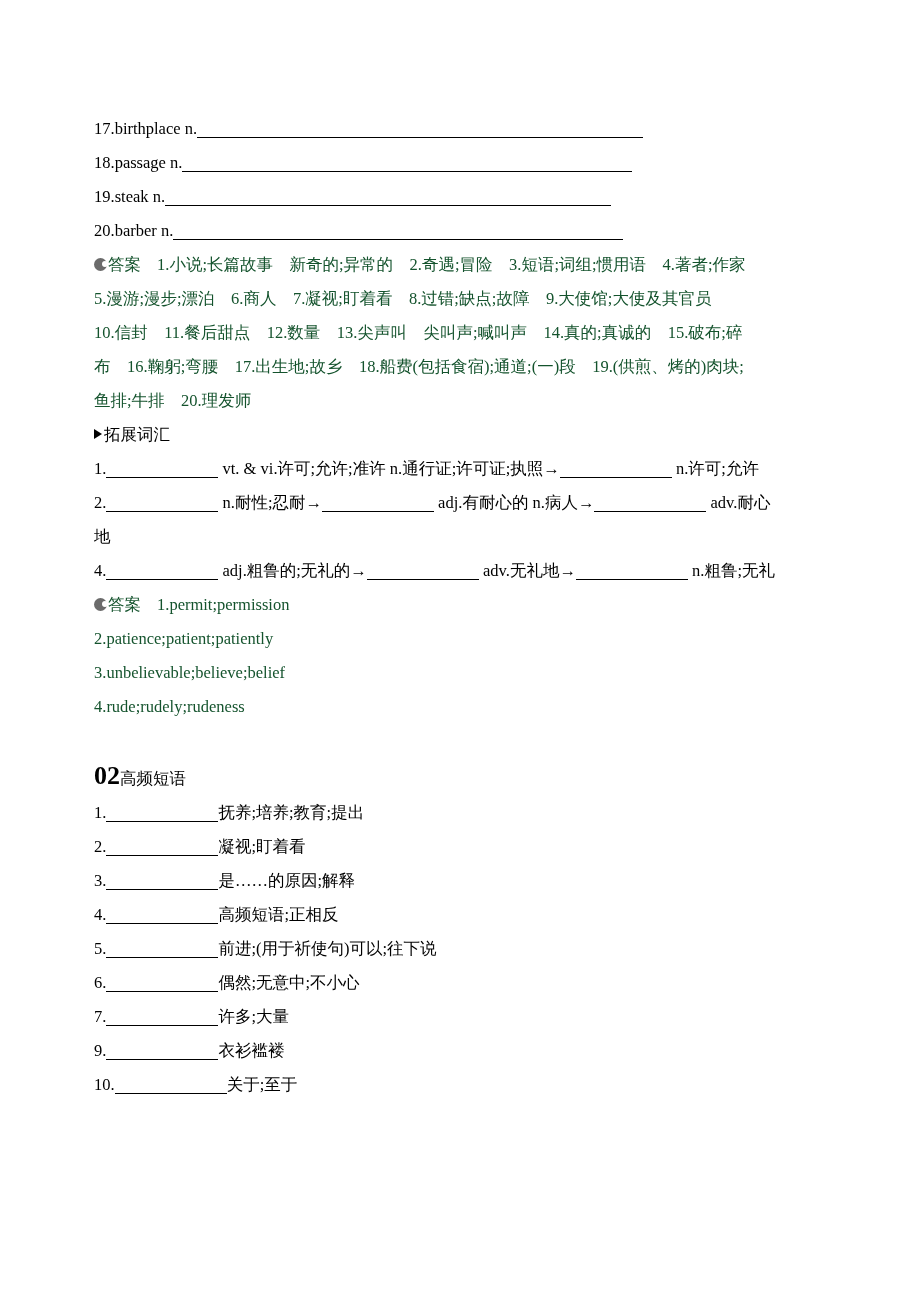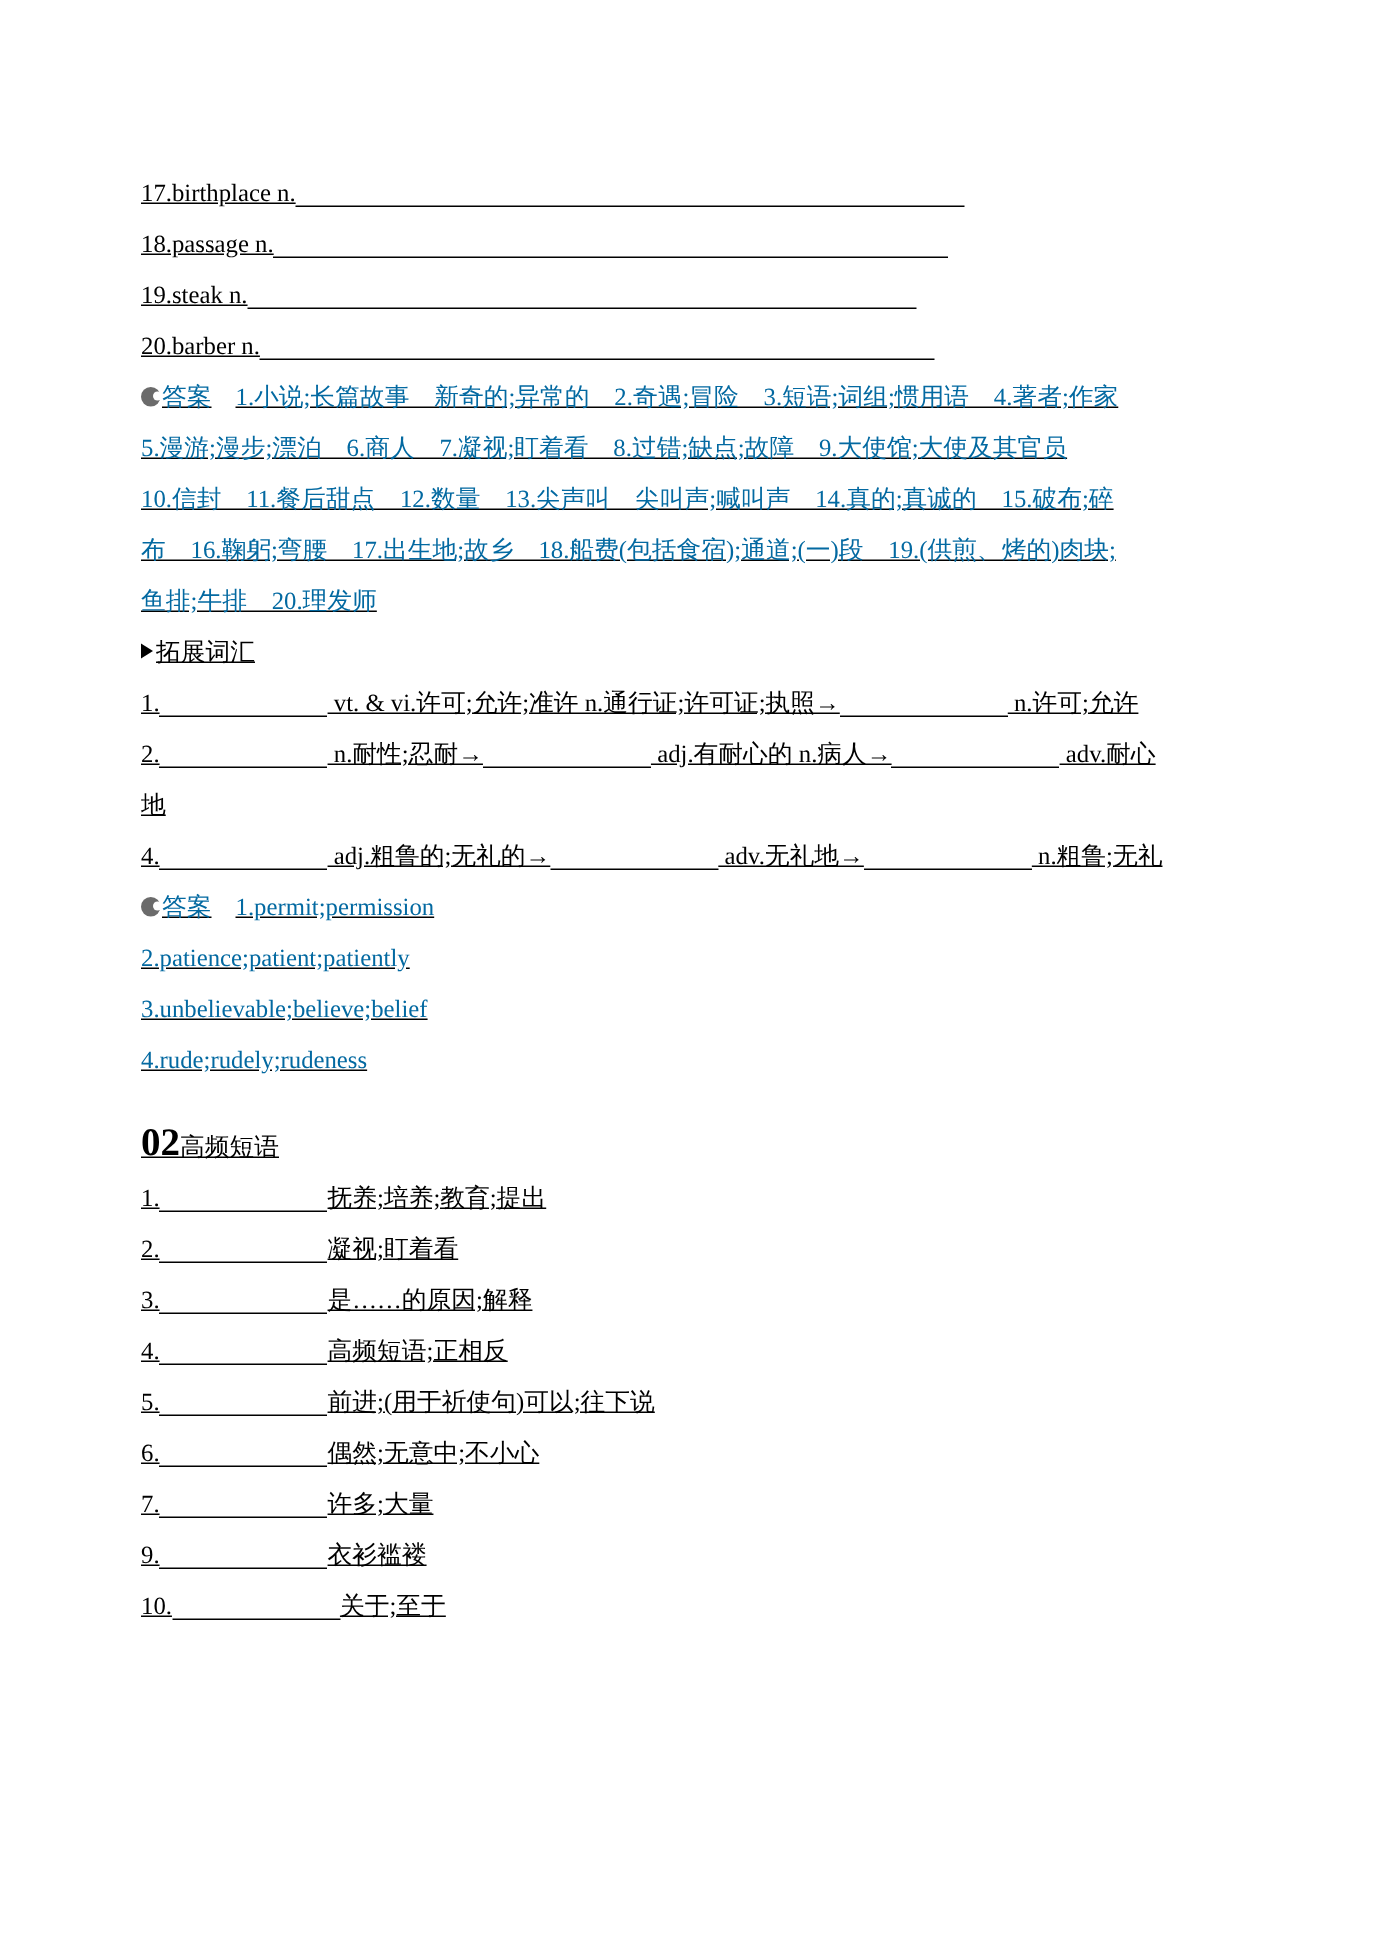--- a/index.html
+++ b/index.html
@@ -14,28 +14,27 @@
       overflow: hidden;
       font-family: "Liberation Serif", "DejaVu Serif", serif;
       color: #000000;
     }
     .page {
       position: absolute;
       left: 94px;
       top: 112px;
       width: 730px;
       font-size: 16.5px;
-      text-decoration: underline;
     }
     .line {
       height: 34px;
       line-height: 34px;
       white-space: nowrap;
     }
-    .red { color: #0369a1; }
+    .red { color: #14532d; }
     .blank {
       display: inline-block;
       border-bottom: 1px solid #000;
       height: 20px;
       vertical-align: baseline;
       margin-bottom: -4px;
     }
     .answer-icon {
       display: inline-block;
       width: 13px;
@@ -60,21 +59,21 @@
     .triangle {
       display: inline-block;
       width: 0; height: 0;
       border-top: 5px solid transparent;
       border-bottom: 5px solid transparent;
       border-left: 8px solid #000;
       margin-right: 2px;
       vertical-align: 1px;
     }
     .section-head {
-      margin-top: 18px;
+      margin-top: 32px;
       height: 40px;
       line-height: 40px;
     }
     .section-num {
       font-weight: bold;
       font-size: 26px;
     }
     .section-title { font-size: 16.5px; }
   </style>
 </head>

